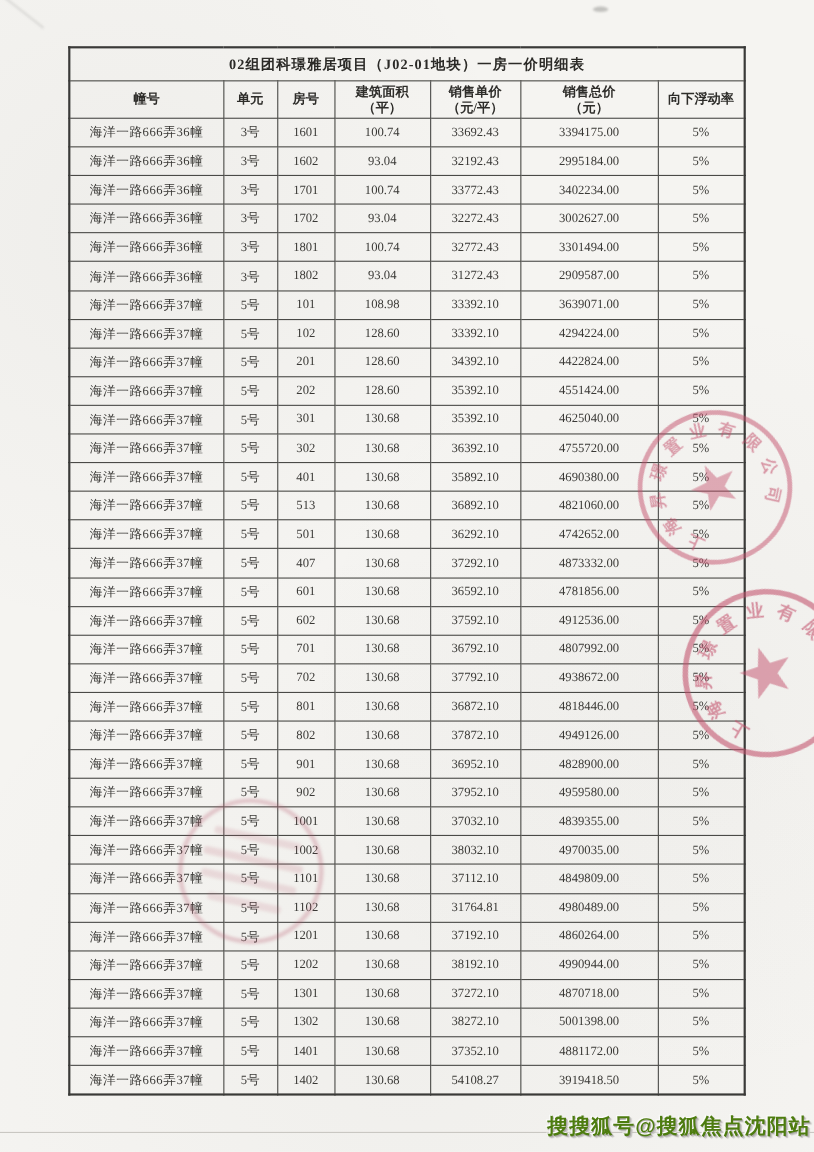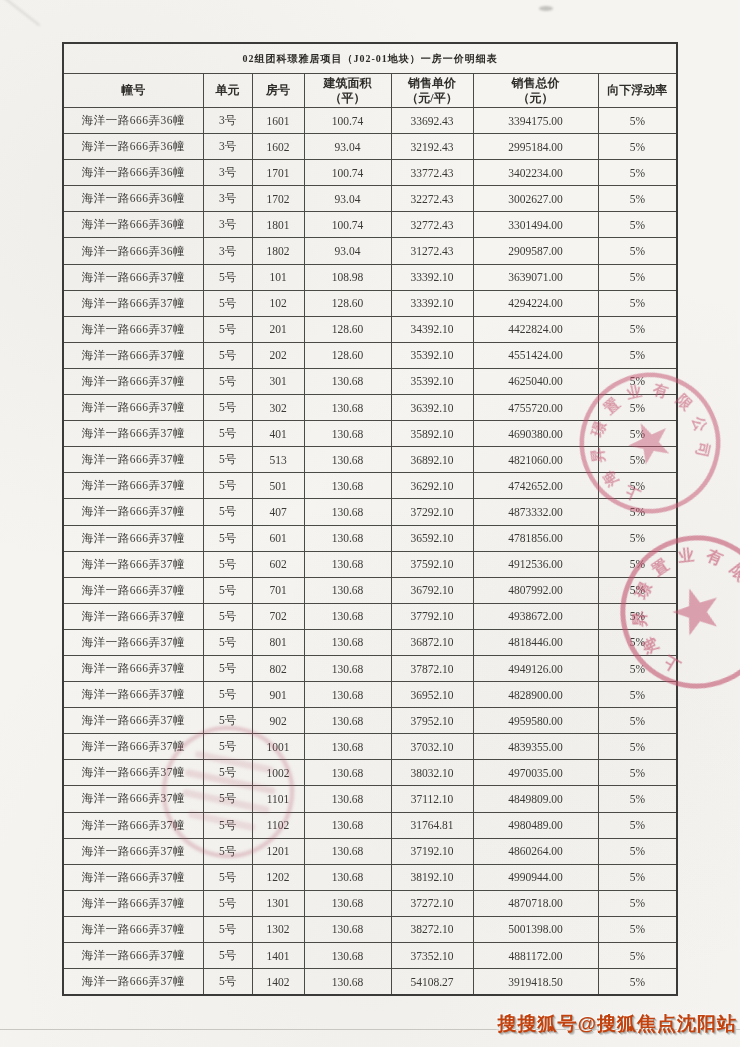--- a/index.html
+++ b/index.html
@@ -18,33 +18,33 @@
     position:absolute;left:62px;top:42px;width:614px;
     border-collapse:collapse;table-layout:fixed;
     border:2.2px solid #3a3a38;
   }
   .price-table th,.price-table td{
     border:1.4px solid #4a4a47;
     text-align:center;vertical-align:middle;
     padding:0;overflow:hidden;white-space:nowrap;
   }
   tr.title-row th{
-    height:29px;font-size:10px;font-weight:bold;letter-spacing:1px;color:#2b2a27;
+    height:29px;font-size:13px;font-weight:bold;letter-spacing:1px;color:#2b2a27;
   }
   tr.header-row th{
     height:33px;font-size:12px;font-weight:bold;color:#2e2d2a;line-height:1.25;
   }
   tr.header-row .hl:empty{display:none;}
   tbody tr.data-row td{height:25.1px;font-size:11.5px;color:#3a3936;}
   td.c-build{font-size:11.5px;letter-spacing:0.5px;margin-left:16px;}
   .stamp-layer{position:absolute;left:0;top:0;pointer-events:none;}
   .watermark{
     position:absolute;top:1011px;right:3px;width:420px;
     text-align:right;font-family:"Liberation Sans","DejaVu Sans",sans-serif;
-    font-size:19px;font-weight:bold;letter-spacing:1px;color:#c2410c;
+    font-size:19px;font-weight:bold;letter-spacing:1px;color:#4d7c0f;
     text-shadow:-1px -1px 0 #fbfbfa, 1px 1px 0 #a9a8a5, 2px 2px 1px #c4c3c0;
   }
   .scan-line{position:absolute;left:0;top:1029px;width:740px;height:1px;background:#c9c7c2;}
   .smudge-top{position:absolute;left:539px;top:6px;width:14px;height:5px;border-radius:50%;
     background:rgba(100,100,98,0.35);filter:blur(1px);}
   .smudge-corner{position:absolute;left:-14px;top:6px;width:60px;height:2px;
     background:rgba(130,130,126,0.22);transform:rotate(38deg);filter:blur(1px);}
 </style>
 </head>
 <body>

